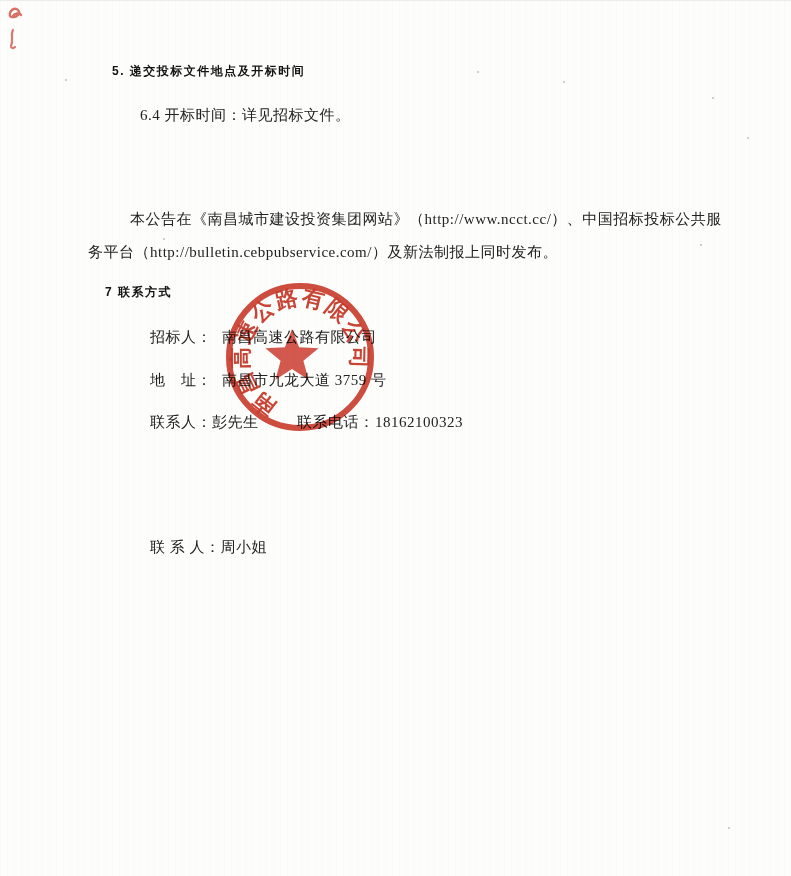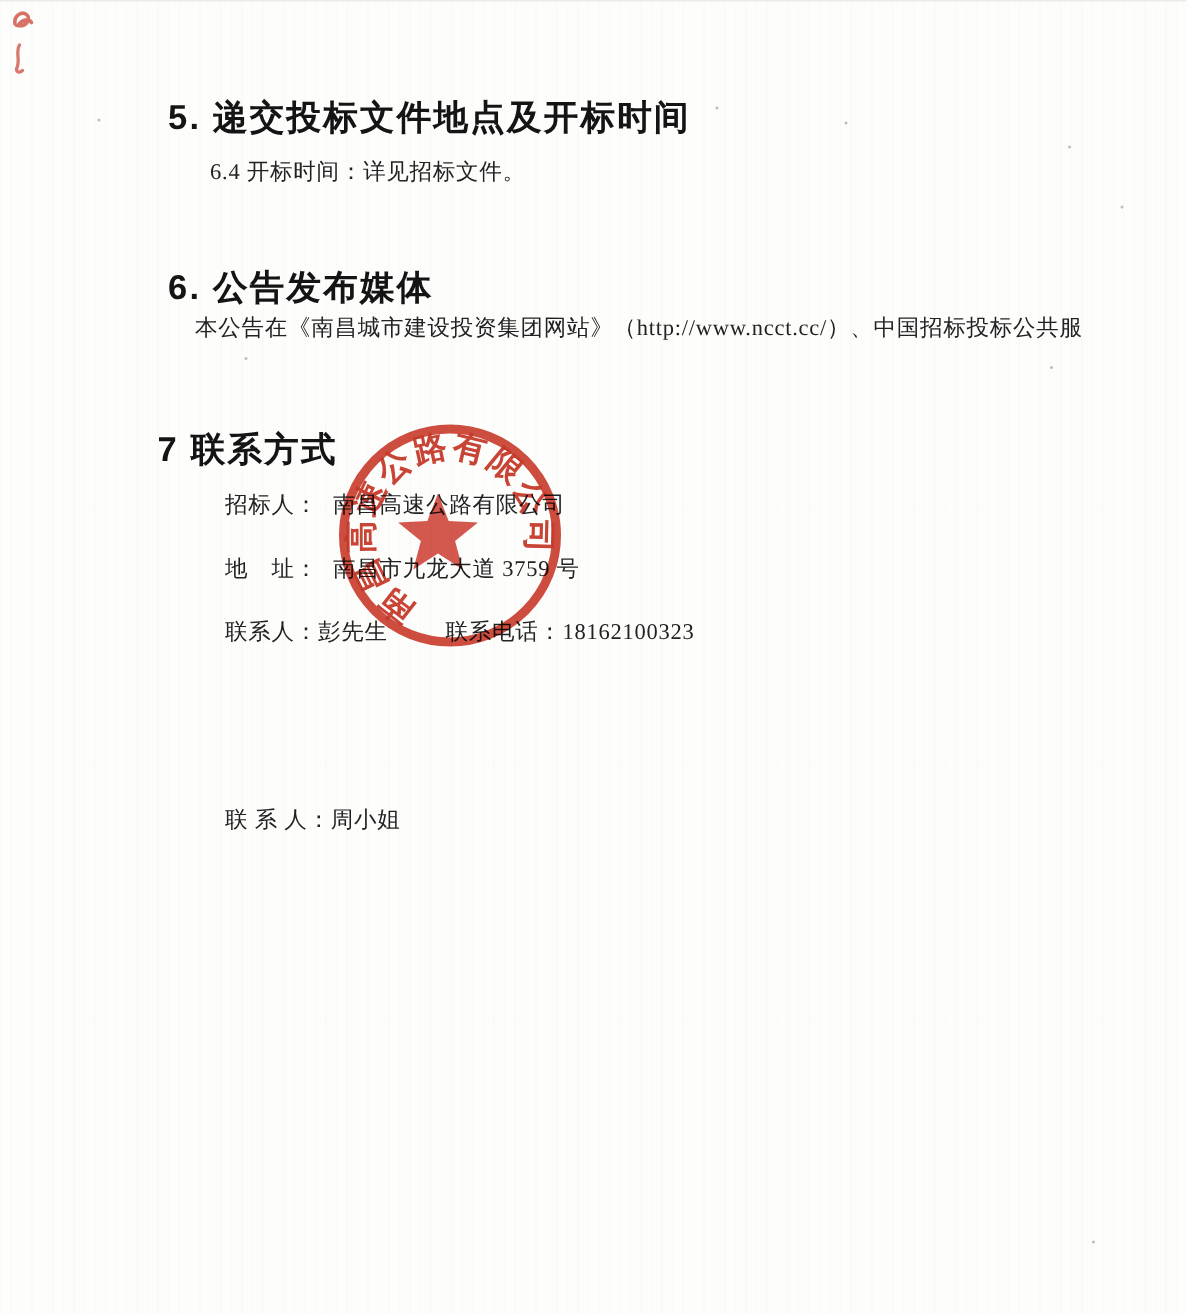--- a/index.html
+++ b/index.html
@@ -19,21 +19,21 @@
     font-size:15px;
     line-height:1.2;
     letter-spacing:0.5px;
     color:#222;
   }
   .heading{
     position:absolute;
     white-space:nowrap;
     font-family:"Liberation Sans","DejaVu Sans",sans-serif;
     font-weight:bold;
-    font-size:23px;
+    font-size:12px;
     letter-spacing:1.5px;
     color:#141414;
   }
   .seal{
     position:absolute;
     left:215px;top:271px;
     width:170px;height:170px;
     mix-blend-mode:multiply;
     opacity:0.95;
     pointer-events:none;
@@ -58,22 +58,22 @@
 <div class="page">
 
   <svg class="corner-marks" viewBox="0 0 26 48" aria-hidden="true">
     <path d="M6 12 C5 6 11 3 14 6 C17 9 13 14 8 13 C11 9 15 8 17 11" fill="none" stroke="#c5301f" stroke-width="2.4" stroke-linecap="round" opacity="0.85"></path>
     <path d="M9 26 C6 31 10 36 7 42 C7 44 9 45 11 43" fill="none" stroke="#c5301f" stroke-width="2.2" stroke-linecap="round" opacity="0.8"></path>
   </svg>
 
   <div class="heading" style="left:112px;top:62px">5. 递交投标文件地点及开标时间</div>
   <div class="frag" style="left:140px;top:105px">6.4 开标时间：详见招标文件。</div>
 
-  <div class="heading" style="left:112px;top:175px">6. 公告发布媒体</div>
   <div class="frag" style="left:130px;top:209px">本公告在《南昌城市建设投资集团网站》（http://www.ncct.cc/）、中国招标投标公共服</div>
+  <div class="frag" style="left:88px;top:242px">务平台（http://bulletin.cebpubservice.com/）及新法制报上同时发布。</div>
 
   <div class="heading" style="left:105px;top:283px">7 联系方式</div>
 
   <div class="frag" style="left:150px;top:327px">招标人：</div>
   <div class="frag" style="left:222px;top:327px">南昌高速公路有限公司</div>
 
   <div class="frag" style="left:150px;top:370px">地　址：</div>
   <div class="frag" style="left:222px;top:370px">南昌市九龙大道 3759 号</div>
 
   <div class="frag" style="left:150px;top:412px">联系人：</div>

